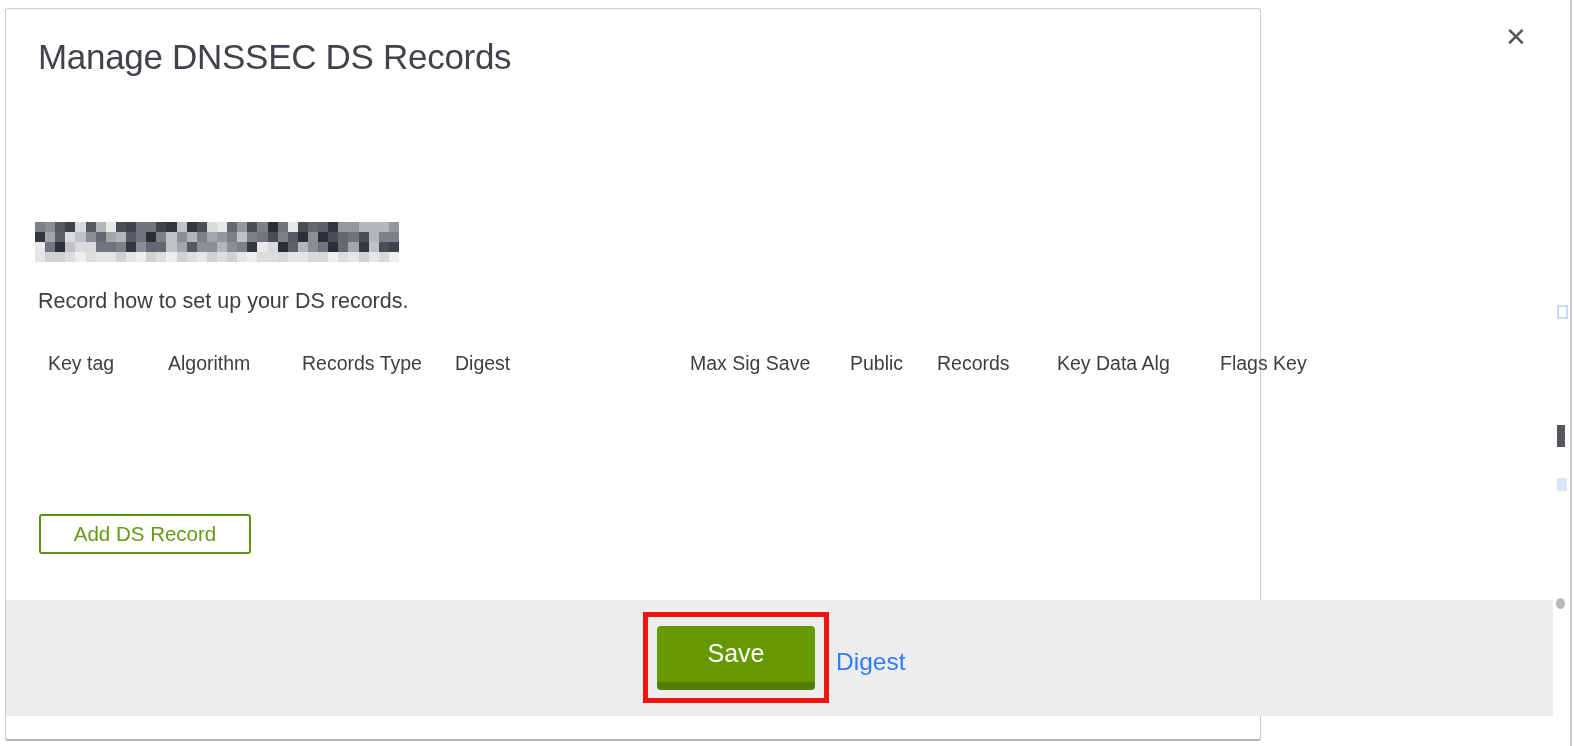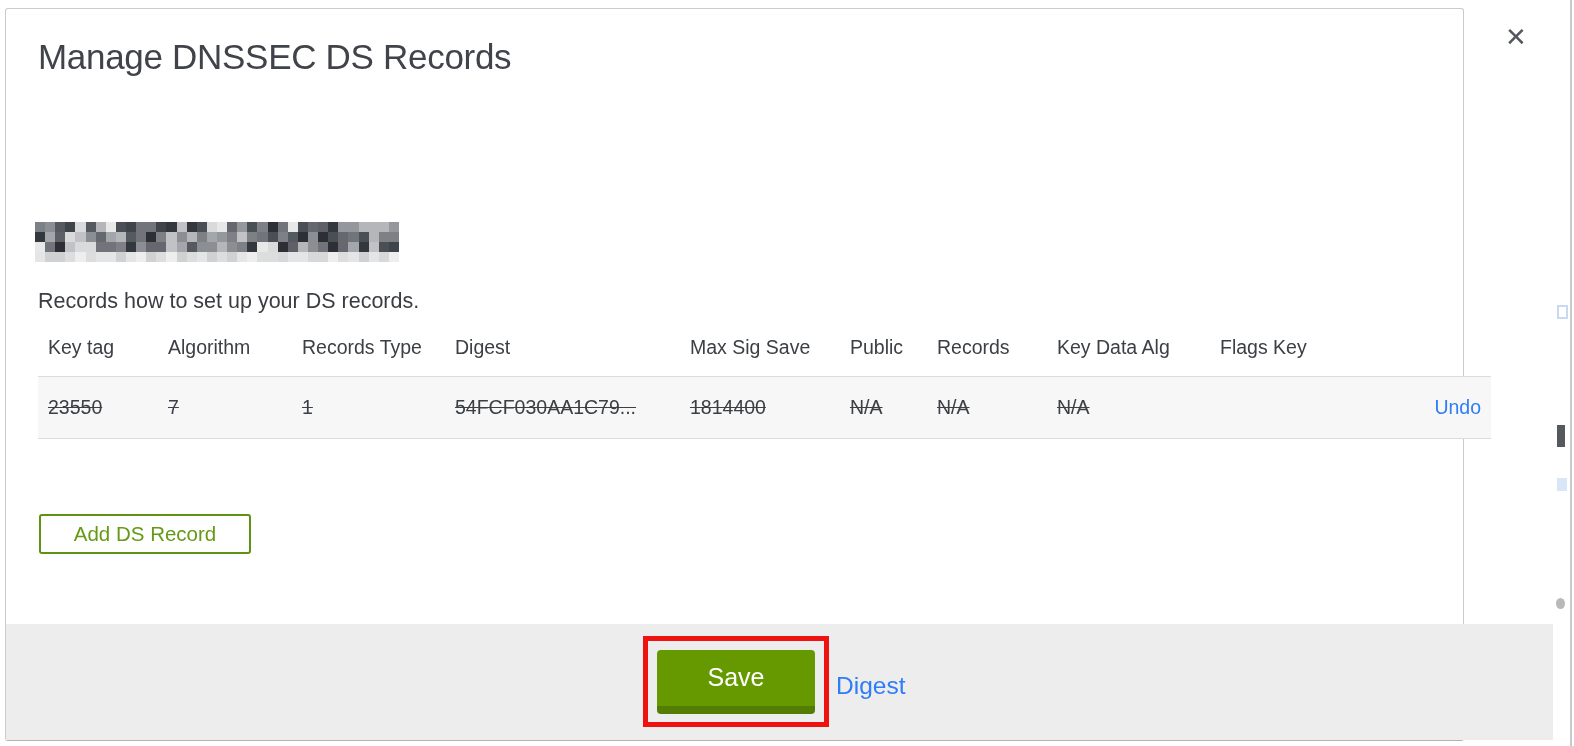--- a/index.html
+++ b/index.html
@@ -8,57 +8,57 @@
 
   
   .outer-right-line { position:absolute; left:1570px; top:0; width:2px; height:746px; background:#c9c9c9; }
   .edge-frag { position:absolute; }
   .frag-1 { left:1557px; top:305px; width:11px; height:14px; border:2px solid #c9d9f2; background:#fff; }
   .frag-2 { left:1557px; top:425px; width:8px; height:22px; background:#55585c; }
   .frag-3 { left:1557px; top:478px; width:10px; height:13px; background:#d9e6f8; }
   .frag-4 { left:1556px; top:598px; width:9px; height:11px; background:#b7b9bb; border-radius:50%; }
 
   
-  .modal { position:absolute; left:5px; top:8px; width:1459px; height:733px;
+  .modal { position:absolute; left:5px; top:8px; width:1256px; height:733px;
     background:#ffffff; border:1px solid #cbcbcb; border-bottom:2px solid #b3b3b3;
     border-radius:3px; }
 
   .modal-title { position:absolute; left:32px; top:28px; font-size:35px; font-weight:300;
     color:#404349; letter-spacing:-0.3px; }
 
   .close-btn { position:absolute; left:1492px; top:10px; width:36px; height:36px;
     font-size:26px; font-weight:700; color:#54585e; text-align:center; line-height:36px;
     cursor:pointer; user-select:none; }
 
   
   .redacted { position:absolute; left:29px; top:213px; width:364px; height:40px;
     display:grid; grid-template-columns:repeat(36,1fr); grid-template-rows:repeat(4,1fr); }
   .redacted i { display:block; }
 
   .instruction { position:absolute; left:32px; top:280px; font-size:21.5px; color:#3a3d42; }
 
   
   .ds-table-wrap { position:absolute; left:32px; top:327px; width:1453px; }
-  table.ds { width:100%; border-collapse:collapse; font-size:19.5px; color:#3c4045; table-layout:fixed; }
+  table.ds { width:100%; border-collapse:collapse; font-size:19.5px; color:#3c4045; table-layout:fixed;margin-top:16px; }
   table.ds thead th { text-align:left; font-weight:400; padding:0 10px 17px 10px; white-space:nowrap; overflow:hidden; }
   table.ds tbody { border-top:1px solid #dcdcdc; border-bottom:1px solid #dcdcdc; }
   table.ds tbody tr { height:62px; }
   tr.row-shaded { background:#f7f7f7; }
   table.ds td { padding:0 10px; vertical-align:middle; white-space:nowrap; overflow:hidden; }
   td.struck { text-decoration:line-through; }
   td.action-cell { text-align:right; padding-right:14px; }
   .undo-link { color:#2e7cf6; text-decoration:none; cursor:pointer; }
 
   
   .add-ds-btn { position:absolute; left:33px; top:505px; width:212px; height:40px;
     background:#ffffff; border:2px solid #5f9212; border-radius:3px;
     color:#649a14; font-size:20.5px; font-family:inherit; cursor:pointer; }
 
   
-  .modal-footer { position:absolute; left:0; top:615px; width:1547px; height:116px; background:#ededed; }
+  .modal-footer { position:absolute; left:0; top:591px; width:1547px; height:116px; background:#ededed; }
   .red-annotation { position:absolute; left:637px; top:12px; width:186px; height:91px;
     border:5px solid #ee1311; display:flex; align-items:center; justify-content:center; }
   .save-btn { width:158px; height:64px; background:#669900; border:none; border-bottom:8px solid #537d04;
     border-radius:4px; color:#ffffff; font-size:25px; font-family:inherit; cursor:pointer; }
   .cancel-link { position:absolute; left:830px; top:48px; font-size:24.5px; color:#2e7cf6;
     text-decoration:none; cursor:pointer; }
 </style>
 </head>
 <body>
 
@@ -208,21 +208,21 @@
       <i style="background: rgb(215, 216, 218);"></i>
       <i style="background: rgb(238, 238, 239);"></i>
       <i style="background: rgb(220, 221, 222);"></i>
       <i style="background: rgb(228, 229, 230);"></i>
       <i style="background: rgb(207, 209, 211);"></i>
       <i style="background: rgb(228, 229, 230);"></i>
       <i style="background: rgb(215, 216, 218);"></i>
       <i style="background: rgb(238, 238, 239);"></i>
     </div>
 
-  <div class="instruction">Records how to set up your DS records.</div>
+  <div class="instruction">Record how to set up your DS records.</div>
 
   <div class="ds-table-wrap">
     <table class="ds">
       <colgroup>
         <col style="width:120px">
           <col style="width:134px">
           <col style="width:153px">
         <col style="width:235px">
           <col style="width:160px">
           <col style="width:87px">
@@ -239,32 +239,20 @@
           <th>Digest</th>
           <th>Max Sig Save</th>
           <th>Public</th>
           <th>Records</th>
           <th>Key Data Alg</th>
           <th>Flags Key</th>
           <th></th>
         </tr>
       </thead>
       <tbody>
-        <tr class="row-shaded">
-          <td class="struck">23550</td>
-          <td class="struck">7</td>
-          <td class="struck">1</td>
-          <td class="struck">54FCF030AA1C79...</td>
-          <td class="struck">1814400</td>
-          <td class="struck">N/A</td>
-          <td class="struck">N/A</td>
-          <td class="struck">N/A</td>
-          <td></td>
-          <td class="action-cell"><span class="undo-link">Undo</span></td>
-        </tr>
       </tbody>
     </table>
   </div>
 
   <button class="add-ds-btn">Add DS Record</button>
 
   <div class="modal-footer">
     <div class="red-annotation">
       <button class="save-btn">Save</button>
     </div>

